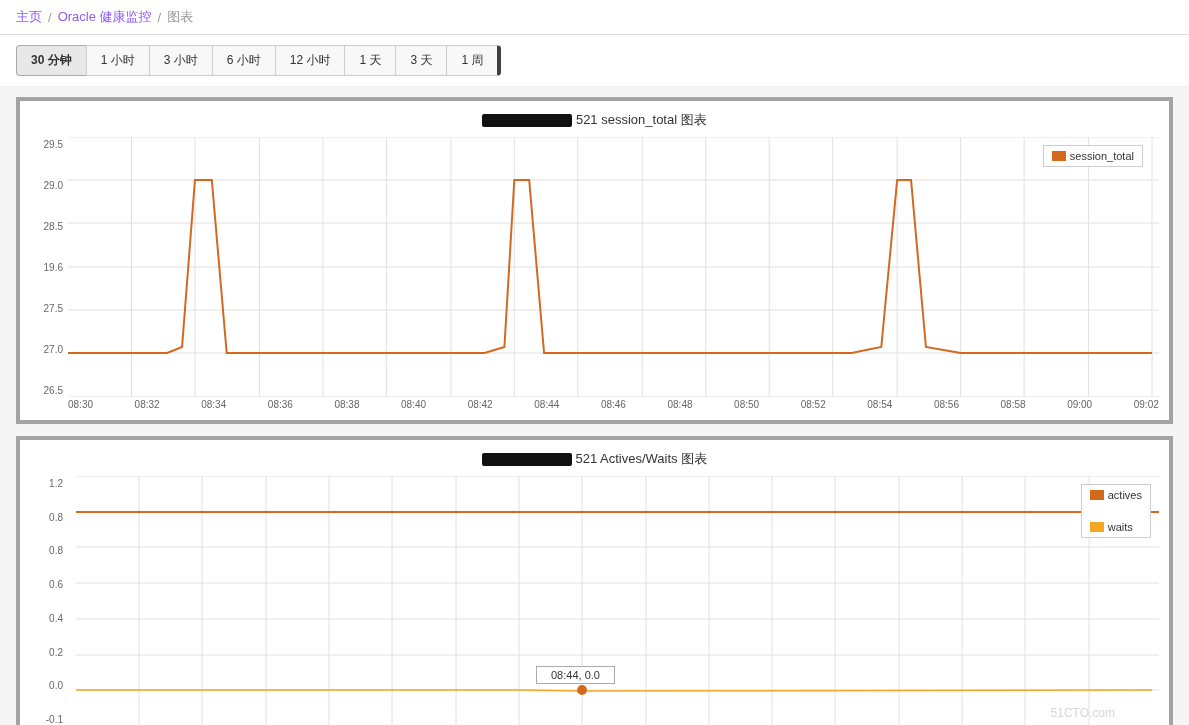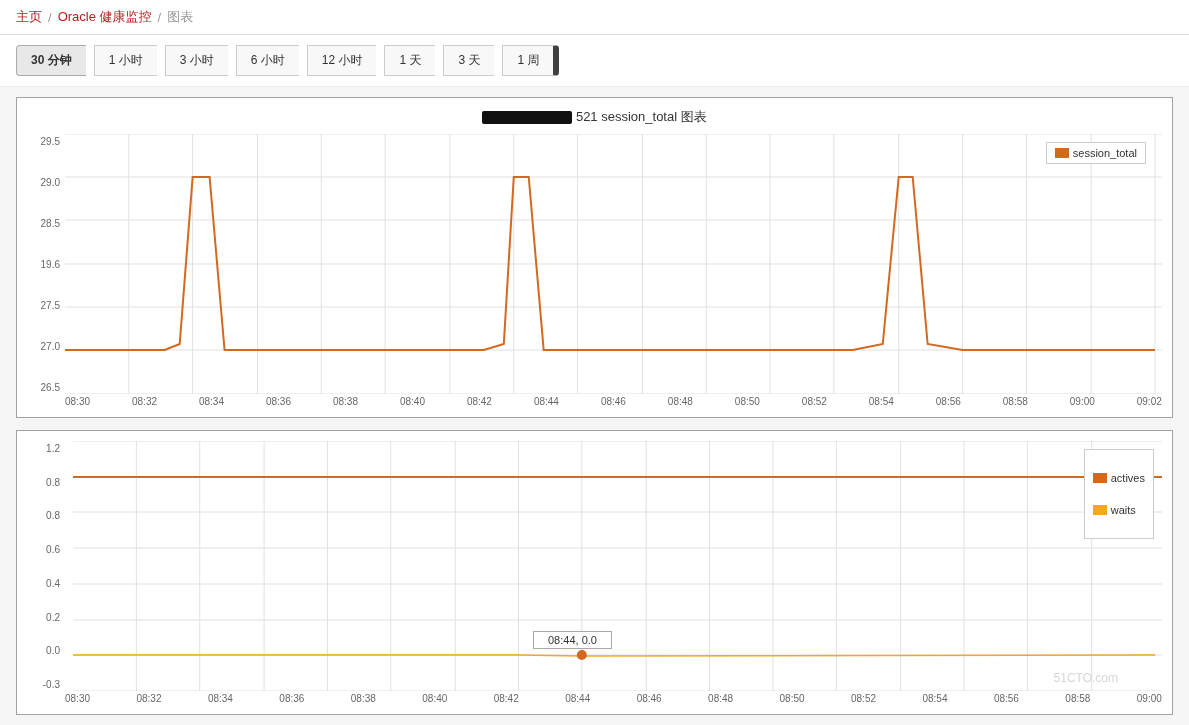--- a/index.html
+++ b/index.html
@@ -1,40 +1,40 @@
 <!DOCTYPE html>
 <html><head>
   <meta charset="utf-8">
   <style>
     * { margin: 0; padding: 0; box-sizing: border-box; }
     body { font-family: Arial, sans-serif; font-size: 12px; background: #f5f5f5; color: #333; }
     
     .header { background: #fff; border-bottom: 1px solid #ddd; padding: 8px 16px; display: flex; align-items: center; gap: 8px; }
     .breadcrumb { display: flex; align-items: center; gap: 6px; font-size: 13px; color: #666; }
-    .breadcrumb a { color: #b91c1c; text-decoration: none; }
+    .breadcrumb a { color: #8b5cf6; text-decoration: none; }
     .breadcrumb span { color: #999; }
     
     .toolbar { background: #fff; padding: 10px 16px; border-bottom: 1px solid #eee; }
-    .time-buttons { display: flex; gap: 8px; }
+    .time-buttons { display: flex; gap: 0; }
     .time-btn {
       padding: 6px 14px;
       border: 1px solid #ccc;
       background: #f8f8f8;
       cursor: pointer;
       font-size: 12px;
       color: #333;
       border-right: none;
     }
     .time-btn:first-child { border-radius: 4px 0 0 4px; }
-    .time-btn:last-child { border-radius: 0 4px 4px 0; border-right: 6px solid #404040; }
+    .time-btn:last-child { border-radius: 0 4px 4px 0; border-right: 4px solid #404040; }
     .time-btn.active { background: #e8e8e8; border-color: #aaa; font-weight: bold; }
     
     .content { padding: 10px 16px; }
     
-    .chart-container { background: #fff; margin-bottom: 12px; padding: 10px; border: 1px solid #a3a3a3; }
+    .chart-container { background: #fff; margin-bottom: 12px; padding: 10px; border: 4px solid #a3a3a3; }
     .chart-title { text-align: center; font-size: 13px; margin-bottom: 8px; color: #333; }
 
     svg { display: block; }
   </style>
 </head>
 <body>
 
 <div class="header">
   <div class="breadcrumb">
     <a href="#">主页</a>
@@ -158,32 +158,36 @@
       <span>08:52</span>
       <span>08:54</span>
       <span>08:56</span>
       <span>08:58</span>
       <span>09:00</span>
       <span>09:02</span>
     </div>
   </div>
 
   <div class="chart-container">
+    <div class="chart-title">
+      <span style="display:inline-block;background:#111;color:#111;width:90px;height:13px;border-radius:2px;vertical-align:middle;"></span>
+      <span>521 Actives/Waits 图表</span>
+    </div>
 
     <div style="display:flex; align-items:stretch; position:relative;gap:8px;">
 
       <div style="width:38px; display:flex; flex-direction:column; justify-content:space-between; align-items:flex-end; padding-right:5px; font-size:10px; color:#666; padding-bottom:1px; padding-top:2px;">
         <span>1.2</span>
         <span>0.8</span>
         <span>0.8</span>
         <span>0.6</span>
         <span>0.4</span>
         <span>0.2</span>
         <span>0.0</span>
-        <span>-0.3</span>
+        <span>-0.1</span>
       </div>
 
       <div style="flex:1; position:relative;">
         <svg width="100%" height="250" viewBox="0 0 1100 250" preserveAspectRatio="none">
 
           <line x1="0" y1="0" x2="1100" y2="0" stroke="#e0e0e0" stroke-width="1"></line>
           <line x1="0" y1="36" x2="1100" y2="36" stroke="#e0e0e0" stroke-width="1"></line>
           <line x1="0" y1="71" x2="1100" y2="71" stroke="#e0e0e0" stroke-width="1"></line>
           <line x1="0" y1="107" x2="1100" y2="107" stroke="#e0e0e0" stroke-width="1"></line>
           <line x1="0" y1="143" x2="1100" y2="143" stroke="#e0e0e0" stroke-width="1"></line>
@@ -212,21 +216,21 @@
 
           <polyline fill="none" stroke="#f5a623" stroke-width="1.5" points="0,214 450,214 514,215 1093,214"></polyline>
 
           <circle cx="514" cy="214" r="5" fill="#d2691e"></circle>
         </svg>
 
         <div style="position:absolute;top:190px;left:460px;background:rgba(255,255,255,0.95);border:1px solid #aaa;padding:2px 14px;font-size:11px;z-index:10;">
           <span>08:44, 0.0</span>
         </div>
 
-        <div style="position:absolute;top:8px;right:8px;background:#fff;border:1px solid #ccc;padding:22px 8px;font-size:11px;">
+        <div style="position:absolute;top:8px;right:8px;background:#fff;border:1px solid #ccc;padding:4px 8px;font-size:11px;">
           <div style="display:flex;align-items:center;gap:4px;margin-bottom:3px;">
             <span style="display:inline-block;width:14px;height:10px;background:#d2691e;"></span>
             <span>actives</span>
           </div>
           <div style="display:flex;align-items:center;gap:4px;margin-top:20px;">
             <span style="display:inline-block;width:14px;height:10px;background:#f5a623;"></span>
             <span>waits</span>
           </div>
         </div>
 

